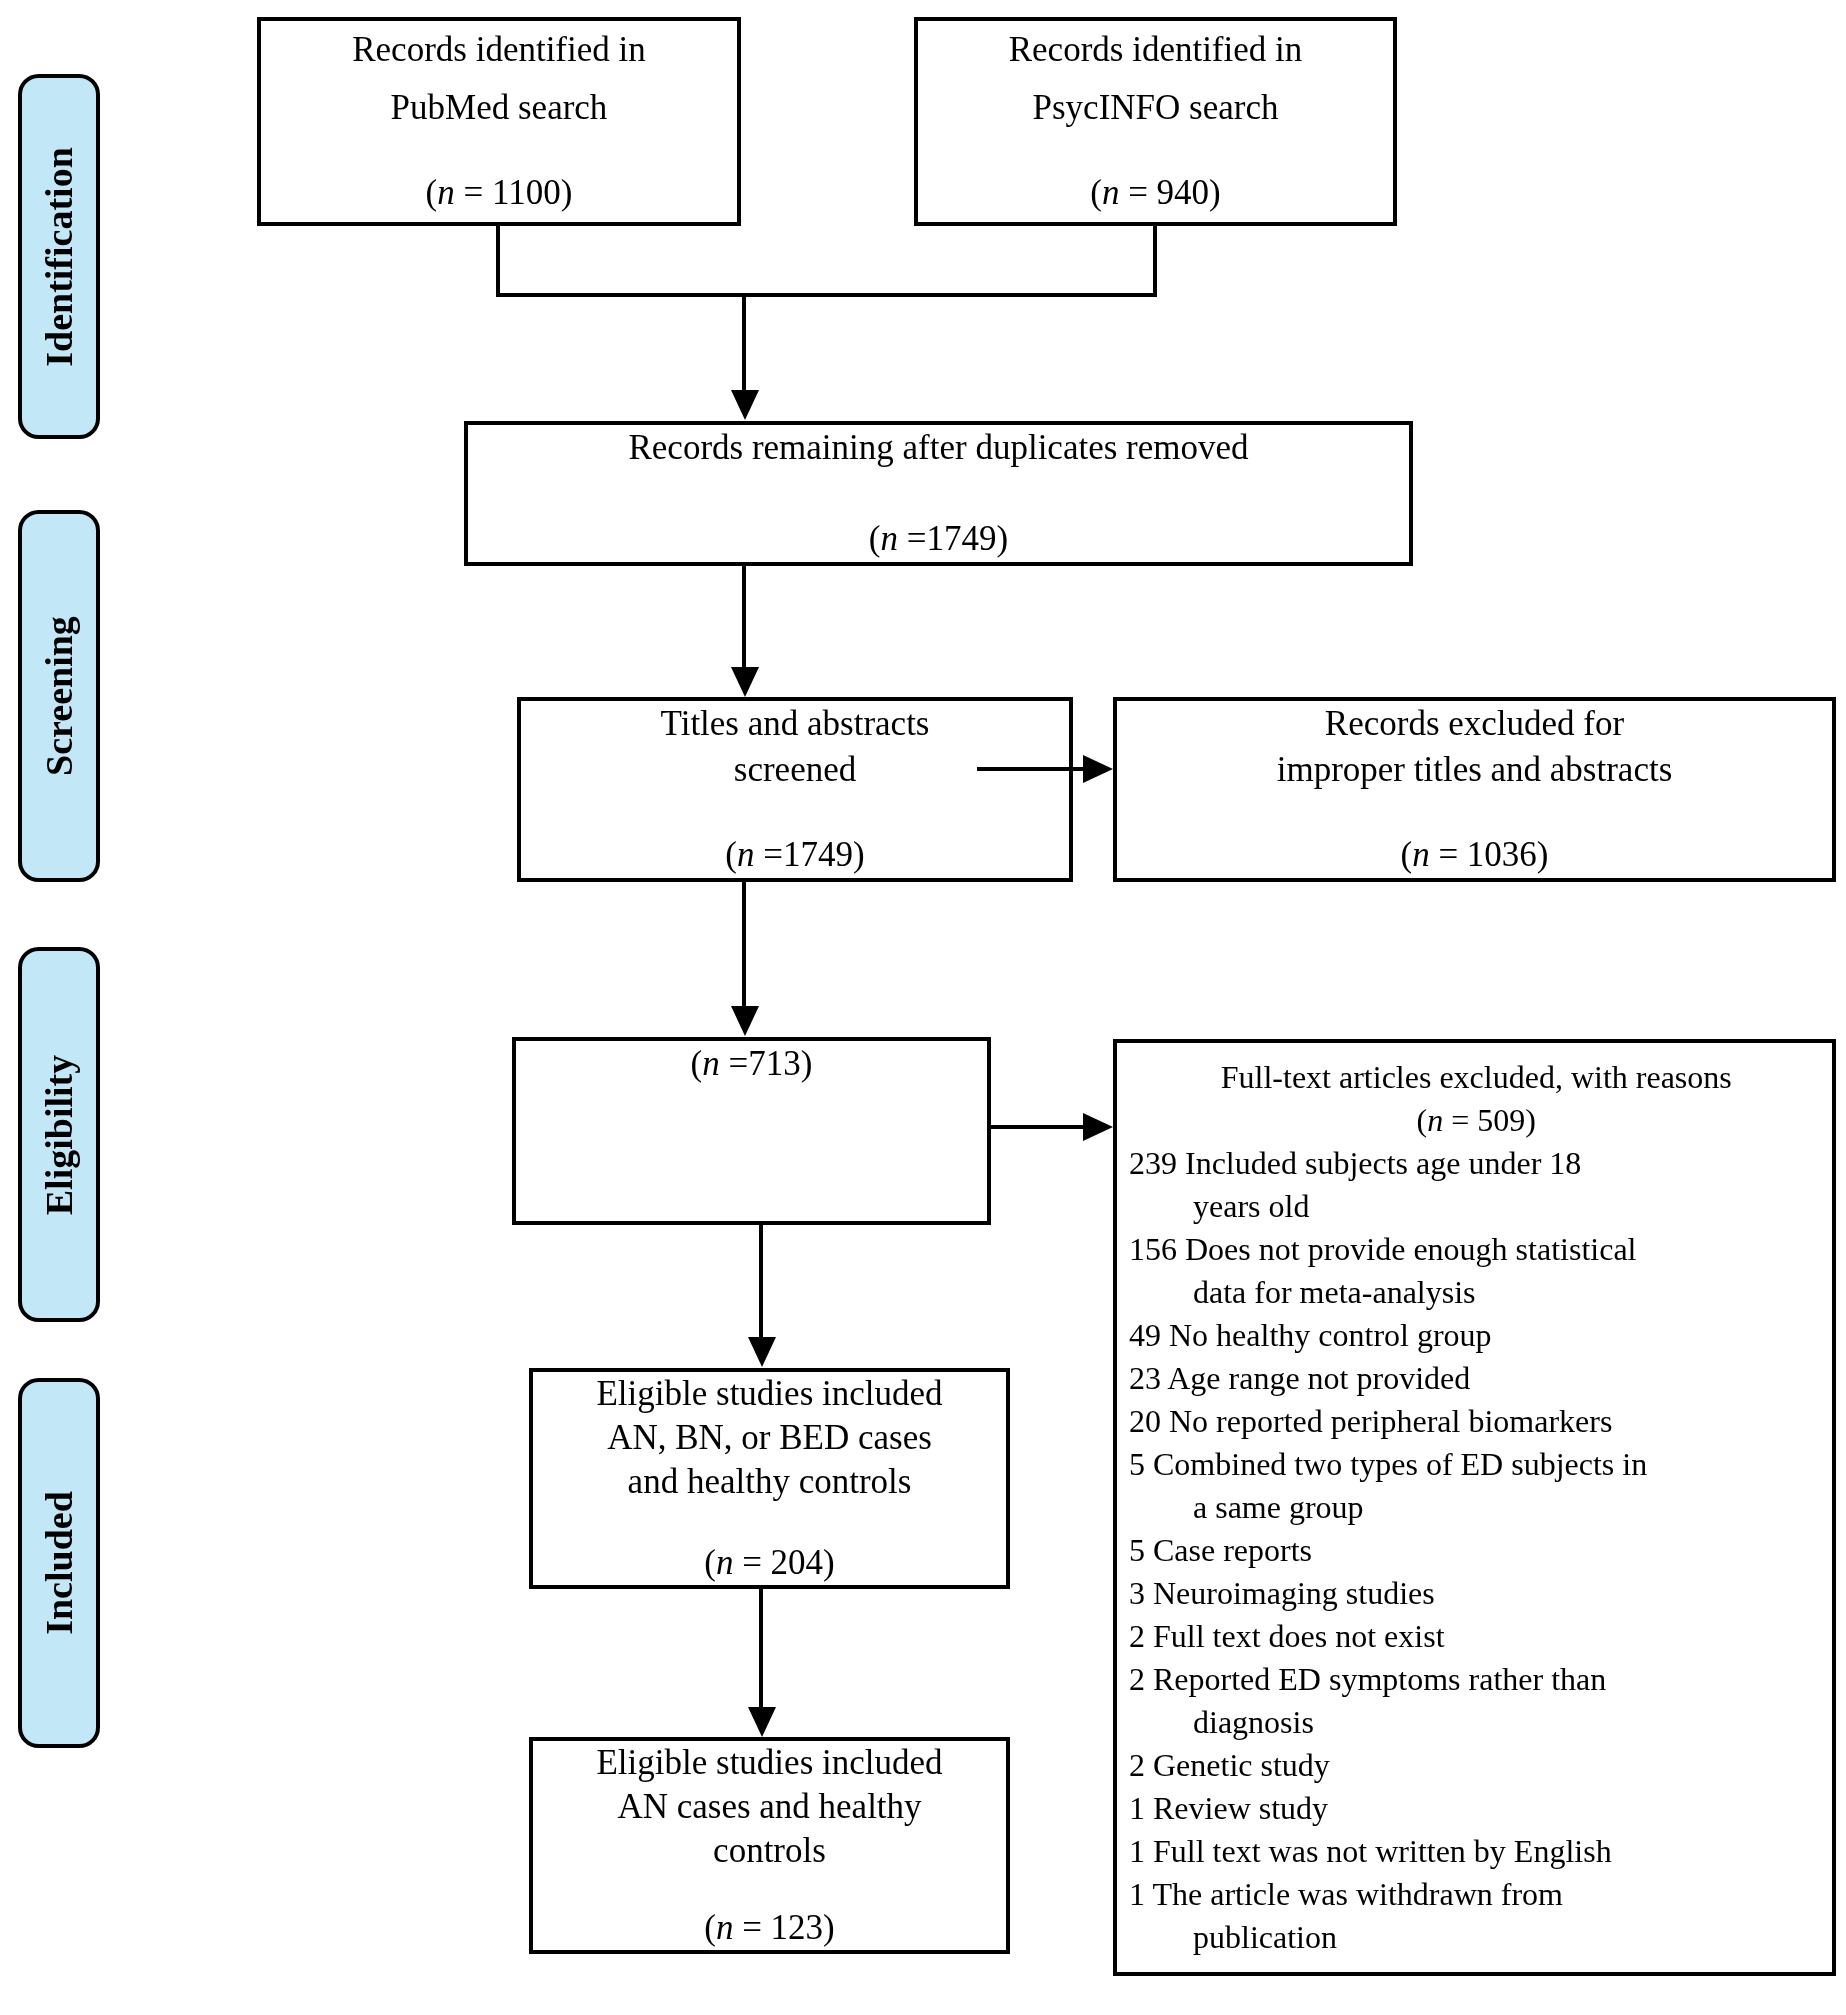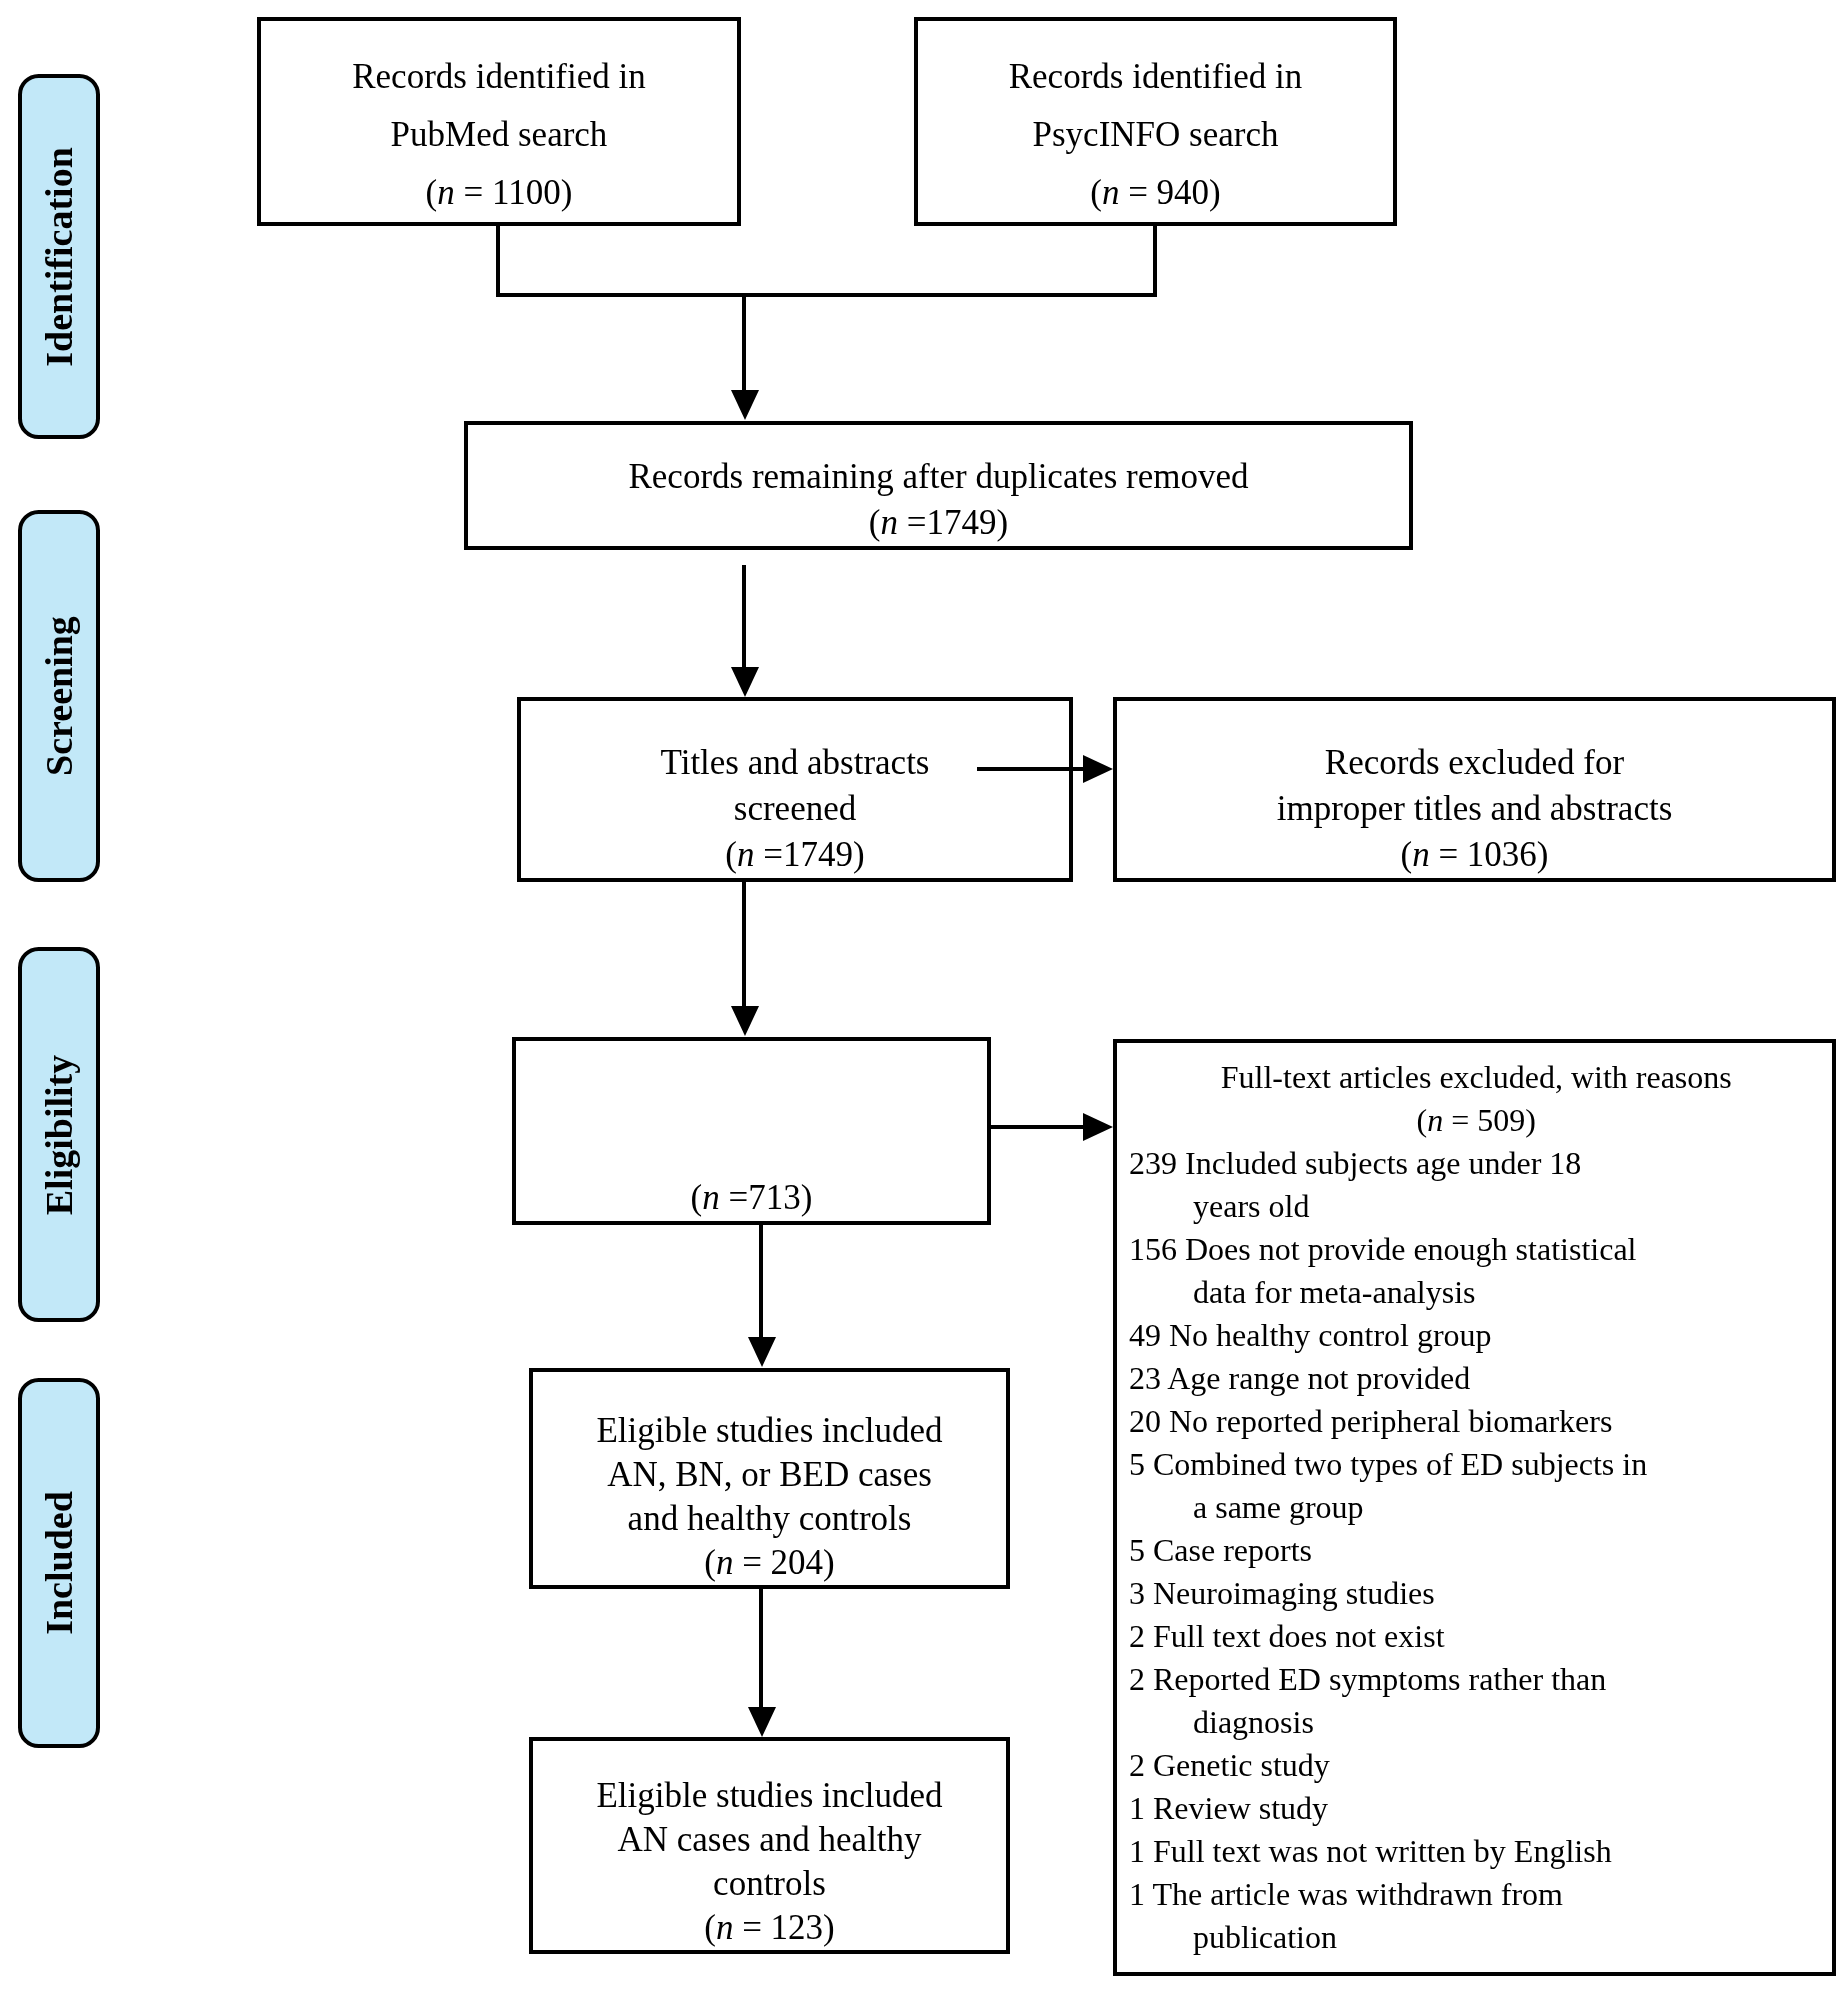--- a/index.html
+++ b/index.html
@@ -3,21 +3,21 @@
 <meta charset="utf-8">
 <style>
   html,body{margin:0;padding:0;background:#ffffff;}
   .canvas{
     position:relative;width:1846px;height:2015px;background:#ffffff;
     font-family:"Liberation Serif","DejaVu Serif",serif;color:#000;
   }
   
   .box{
     position:absolute;background:#ffffff;border:4.2px solid #000;box-sizing:border-box;
-    display:flex;flex-direction:column;justify-content:flex-end;align-items:center;
+    display:flex;flex-direction:column;justify-content:space-between;align-items:center;
     text-align:center;font-size:35px;line-height:46px;
   }
   .lines{white-space:pre-line;}
   .ni{font-style:italic;}
   .tall{line-height:58px;}
   .lh72{line-height:44px;}
   
   .bigbox{justify-content:flex-start;align-items:stretch;font-size:32px;line-height:43px;padding:13.3px 8.5px 6px 12px;}
   .bigbox .center{text-align:center;}
   .reasons{list-style:none;margin:0;padding:0;text-align:left;}
@@ -62,21 +62,21 @@
 PsycINFO search</div>
     <div><span>(</span><span class="ni">n</span><span> = 940)</span></div>
   </div>
 
   <div class="cline" style="left:496px;top:226px;width:4.2px;height:71px;"></div>
   <div class="cline" style="left:1153px;top:226px;width:4.2px;height:71px;"></div>
   <div class="cline" style="left:496px;top:293px;width:661px;height:4.2px;"></div>
   <div class="cline" style="left:742px;top:293px;width:4.2px;height:106px;"></div>
   <div class="ah-down" style="left:731px;top:390px;"></div>
 
-  <div class="box" style="left:464px;top:421px;width:949px;height:129px;">
+  <div class="box" style="left:464px;top:421px;width:949px;height:145px;">
     <div class="lines">Records remaining after duplicates removed</div>
     <div><span>(</span><span class="ni">n</span><span> =1749)</span></div>
   </div>
 
   <div class="cline" style="left:742px;top:565px;width:4.2px;height:106px;"></div>
   <div class="ah-down" style="left:731px;top:667px;"></div>
 
   <div class="box" style="left:517px;top:697px;width:556px;height:185px;">
     <div class="lines">Titles and abstracts
 screened</div>

